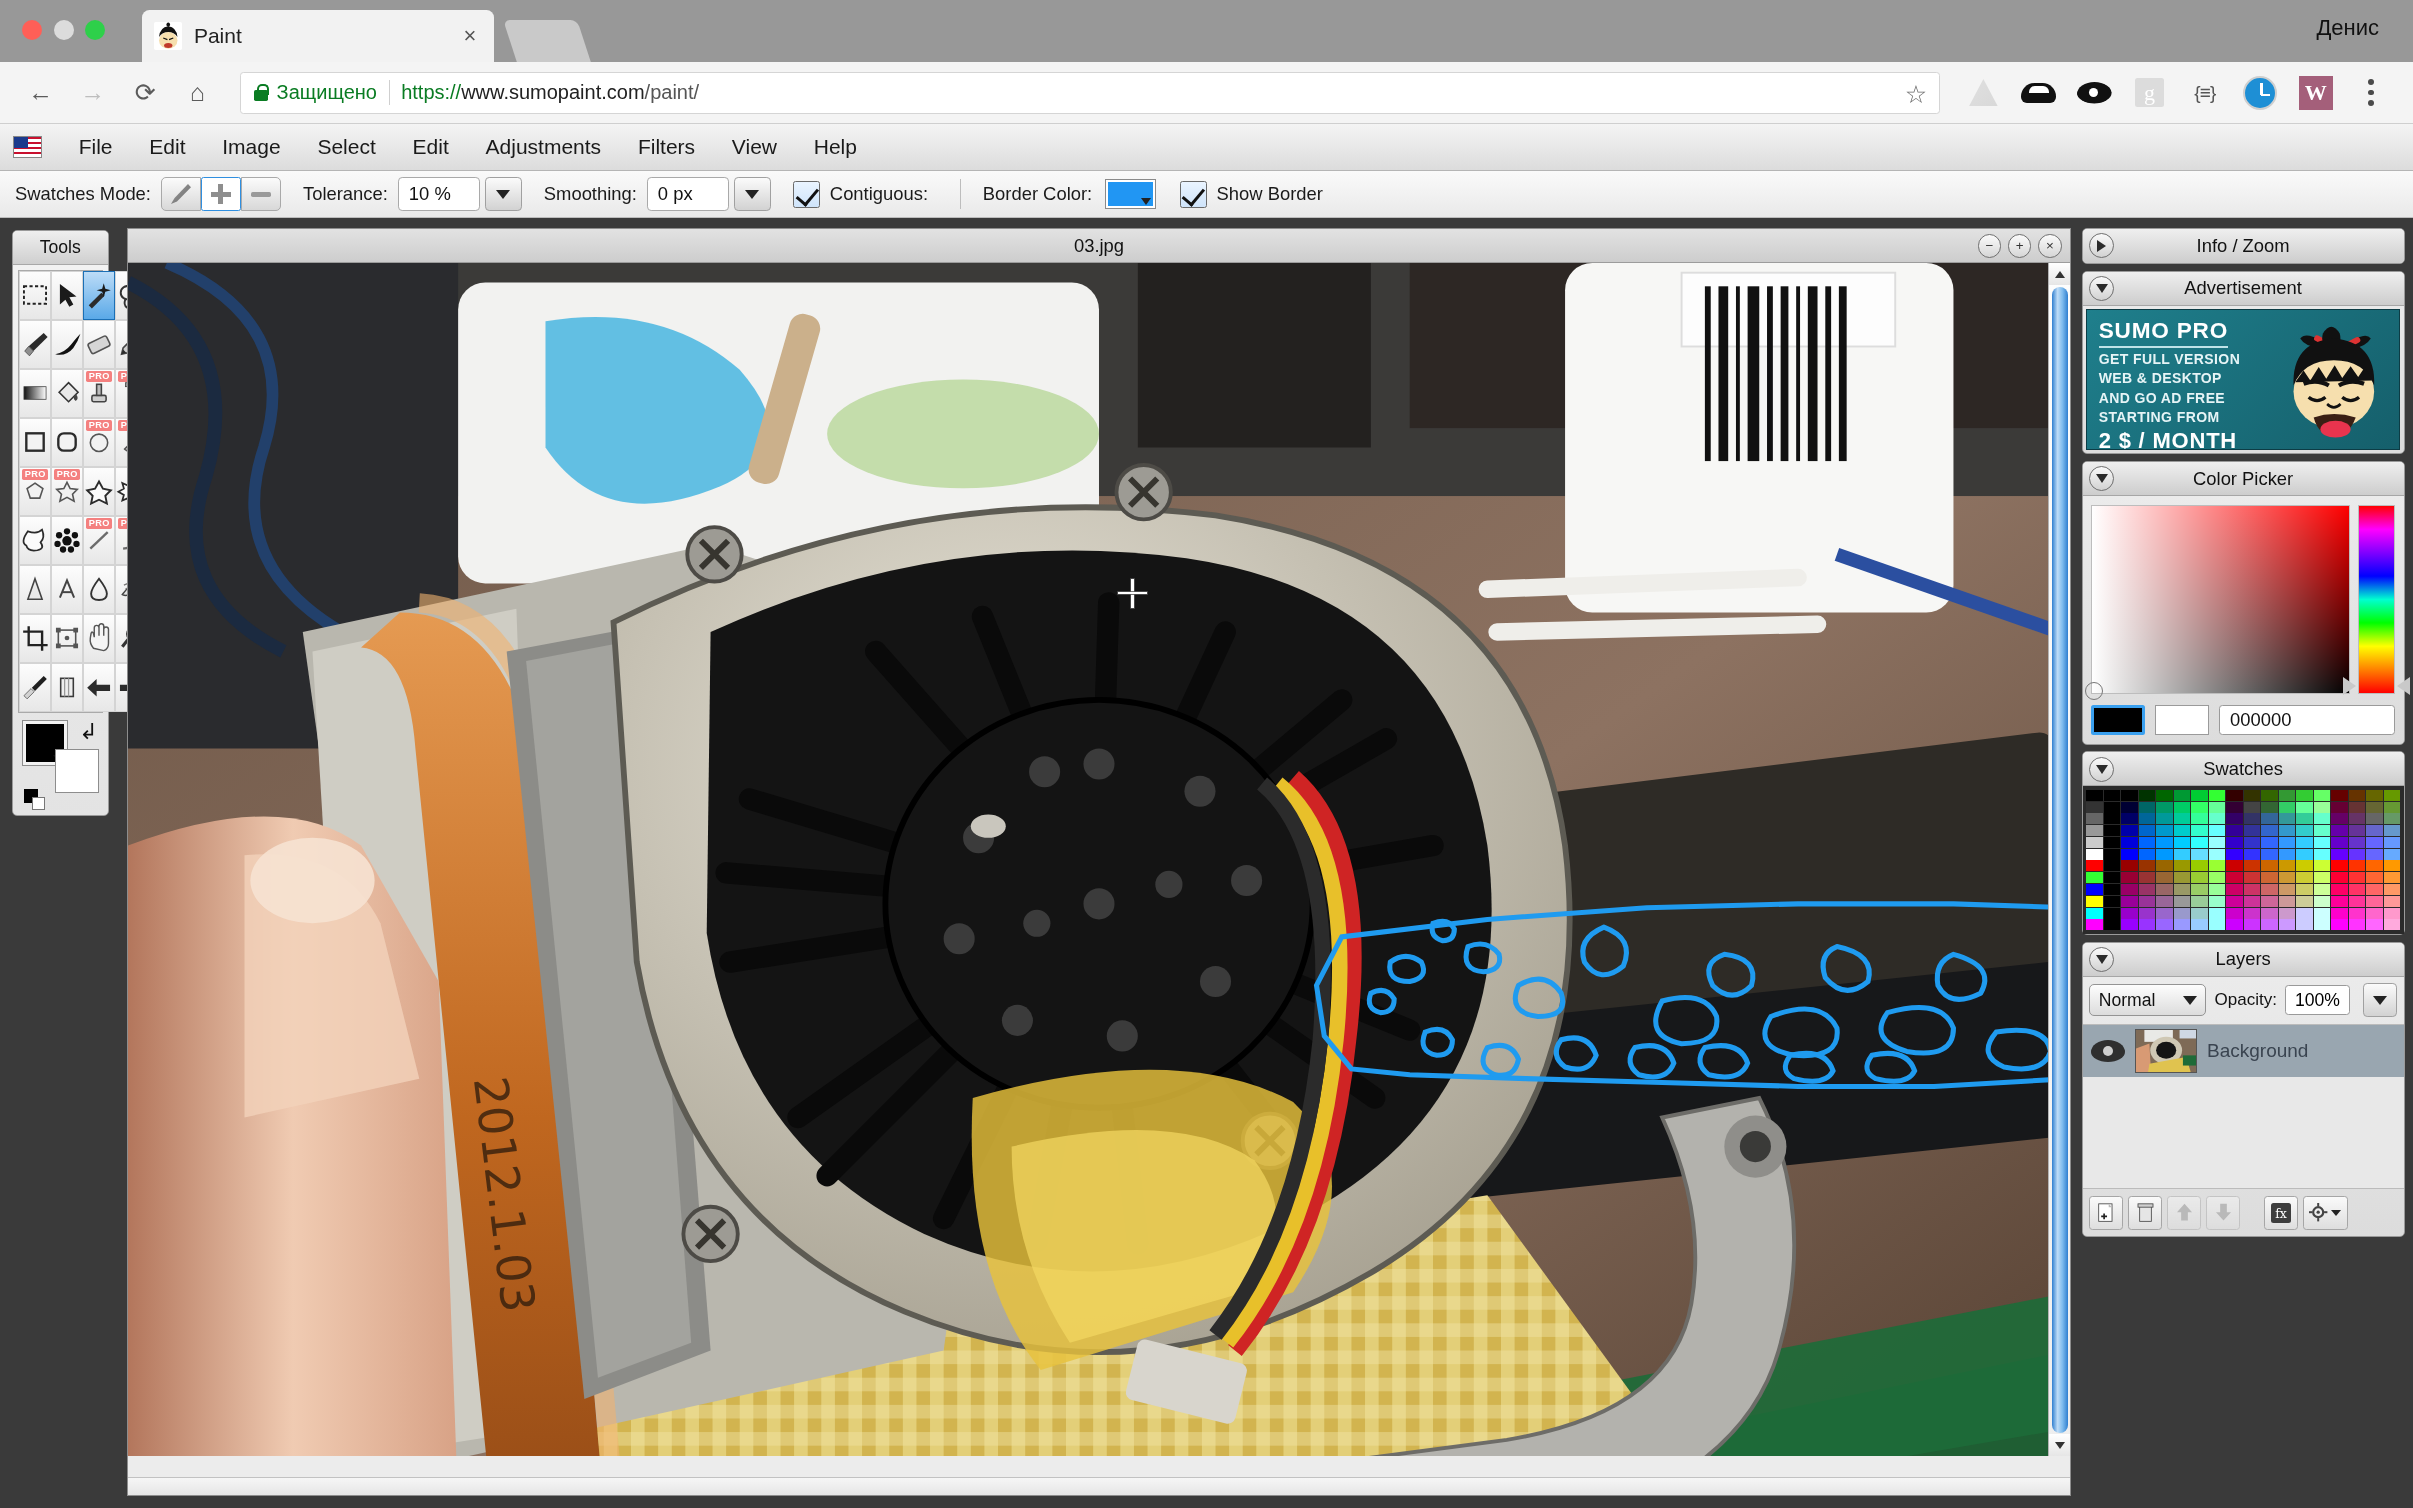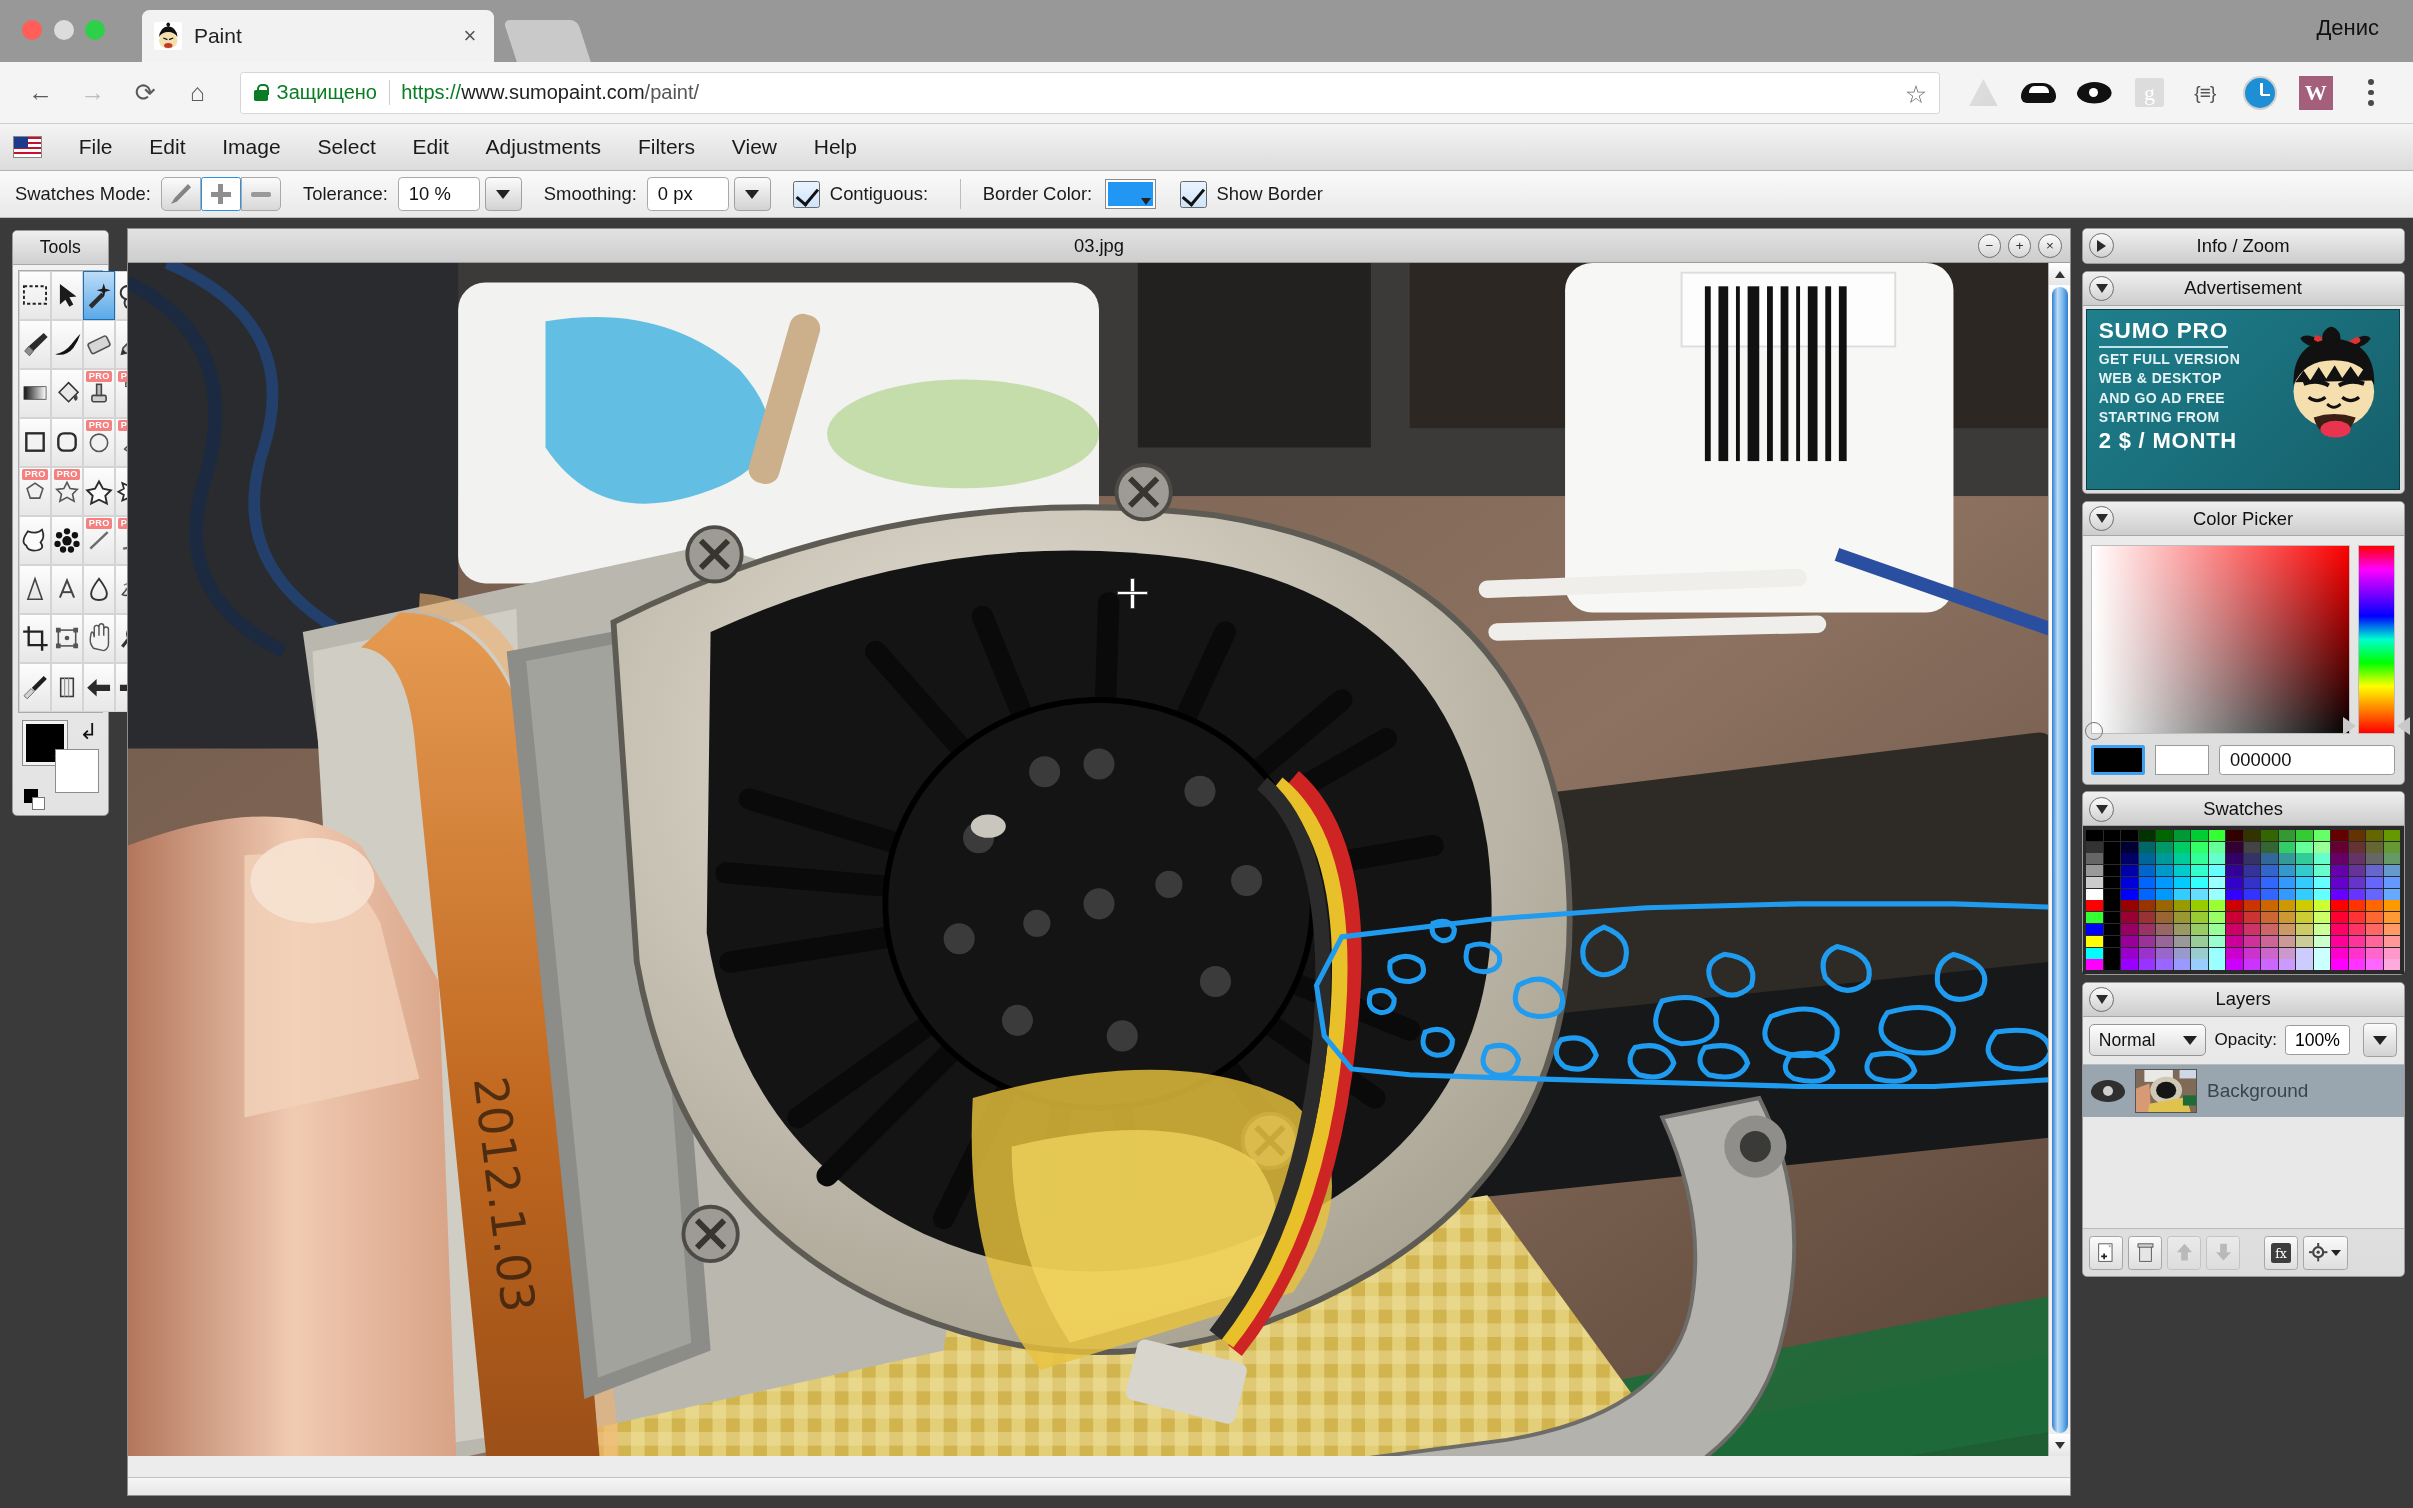--- a/index.html
+++ b/index.html
@@ -191,21 +191,21 @@
     border-radius:4.2px 4.2px 0 0; display:flex;align-items:center;justify-content:center;
     font-size:18.4px;color:#111; position:relative; cursor:pointer;
   }
   .dhead.solo{ border-bottom:none; border-radius:4.2px;}
   .twirl{ position:absolute; left:6.7px; top:4.2px; width:25px;height:25px;border-radius:50%;
     border:1.7px solid #6f6f6f; background:linear-gradient(#fafafa,#d2d2d2);
     display:flex;align-items:center;justify-content:center;}
   .twirl .tri-d{width:0;height:0;border-left:6.7px solid transparent;border-right:6.7px solid transparent;border-top:9.2px solid #2b2b2b;}
   .twirl .tri-r{width:0;height:0;border-top:6.7px solid transparent;border-bottom:6.7px solid transparent;border-left:9.2px solid #2b2b2b;}
 
-  .ad{ height:181px; margin:3.4px; position:relative; overflow:hidden;
+  .ad{ height:141px; margin:3.4px; position:relative; overflow:hidden;
        background:linear-gradient(135deg,#1f7f8c,#155f6b); border:0.8px solid #0c3c45;}
   .ad-txt{ position:absolute; left:11.7px; top:8.4px; color:#fff; }
   .ad-h{ font-size:22.6px; font-weight:bold; letter-spacing:0.8px; border-bottom:2.5px solid #bfe3e8; padding-bottom:1.7px; display:inline-block;}
   .ad-l{ font-size:14px; font-weight:bold; letter-spacing:0.4px; line-height:1.22; color:#e6f4f6; margin-top:2.5px;}
   .ad-p{ font-size:22px; font-weight:bold; color:#fff; letter-spacing:0.8px; margin-top:1.7px;}
   .ninja{ position:absolute; right:3.4px; top:10px; width:126px; height:126px;}
 
   .cp-body{ padding:8.4px; }
   .cp-row{ display:flex; gap:8.4px; }
   .sv{ flex:1; height:189px; position:relative; border:1.7px solid #bdbdbd; background:

